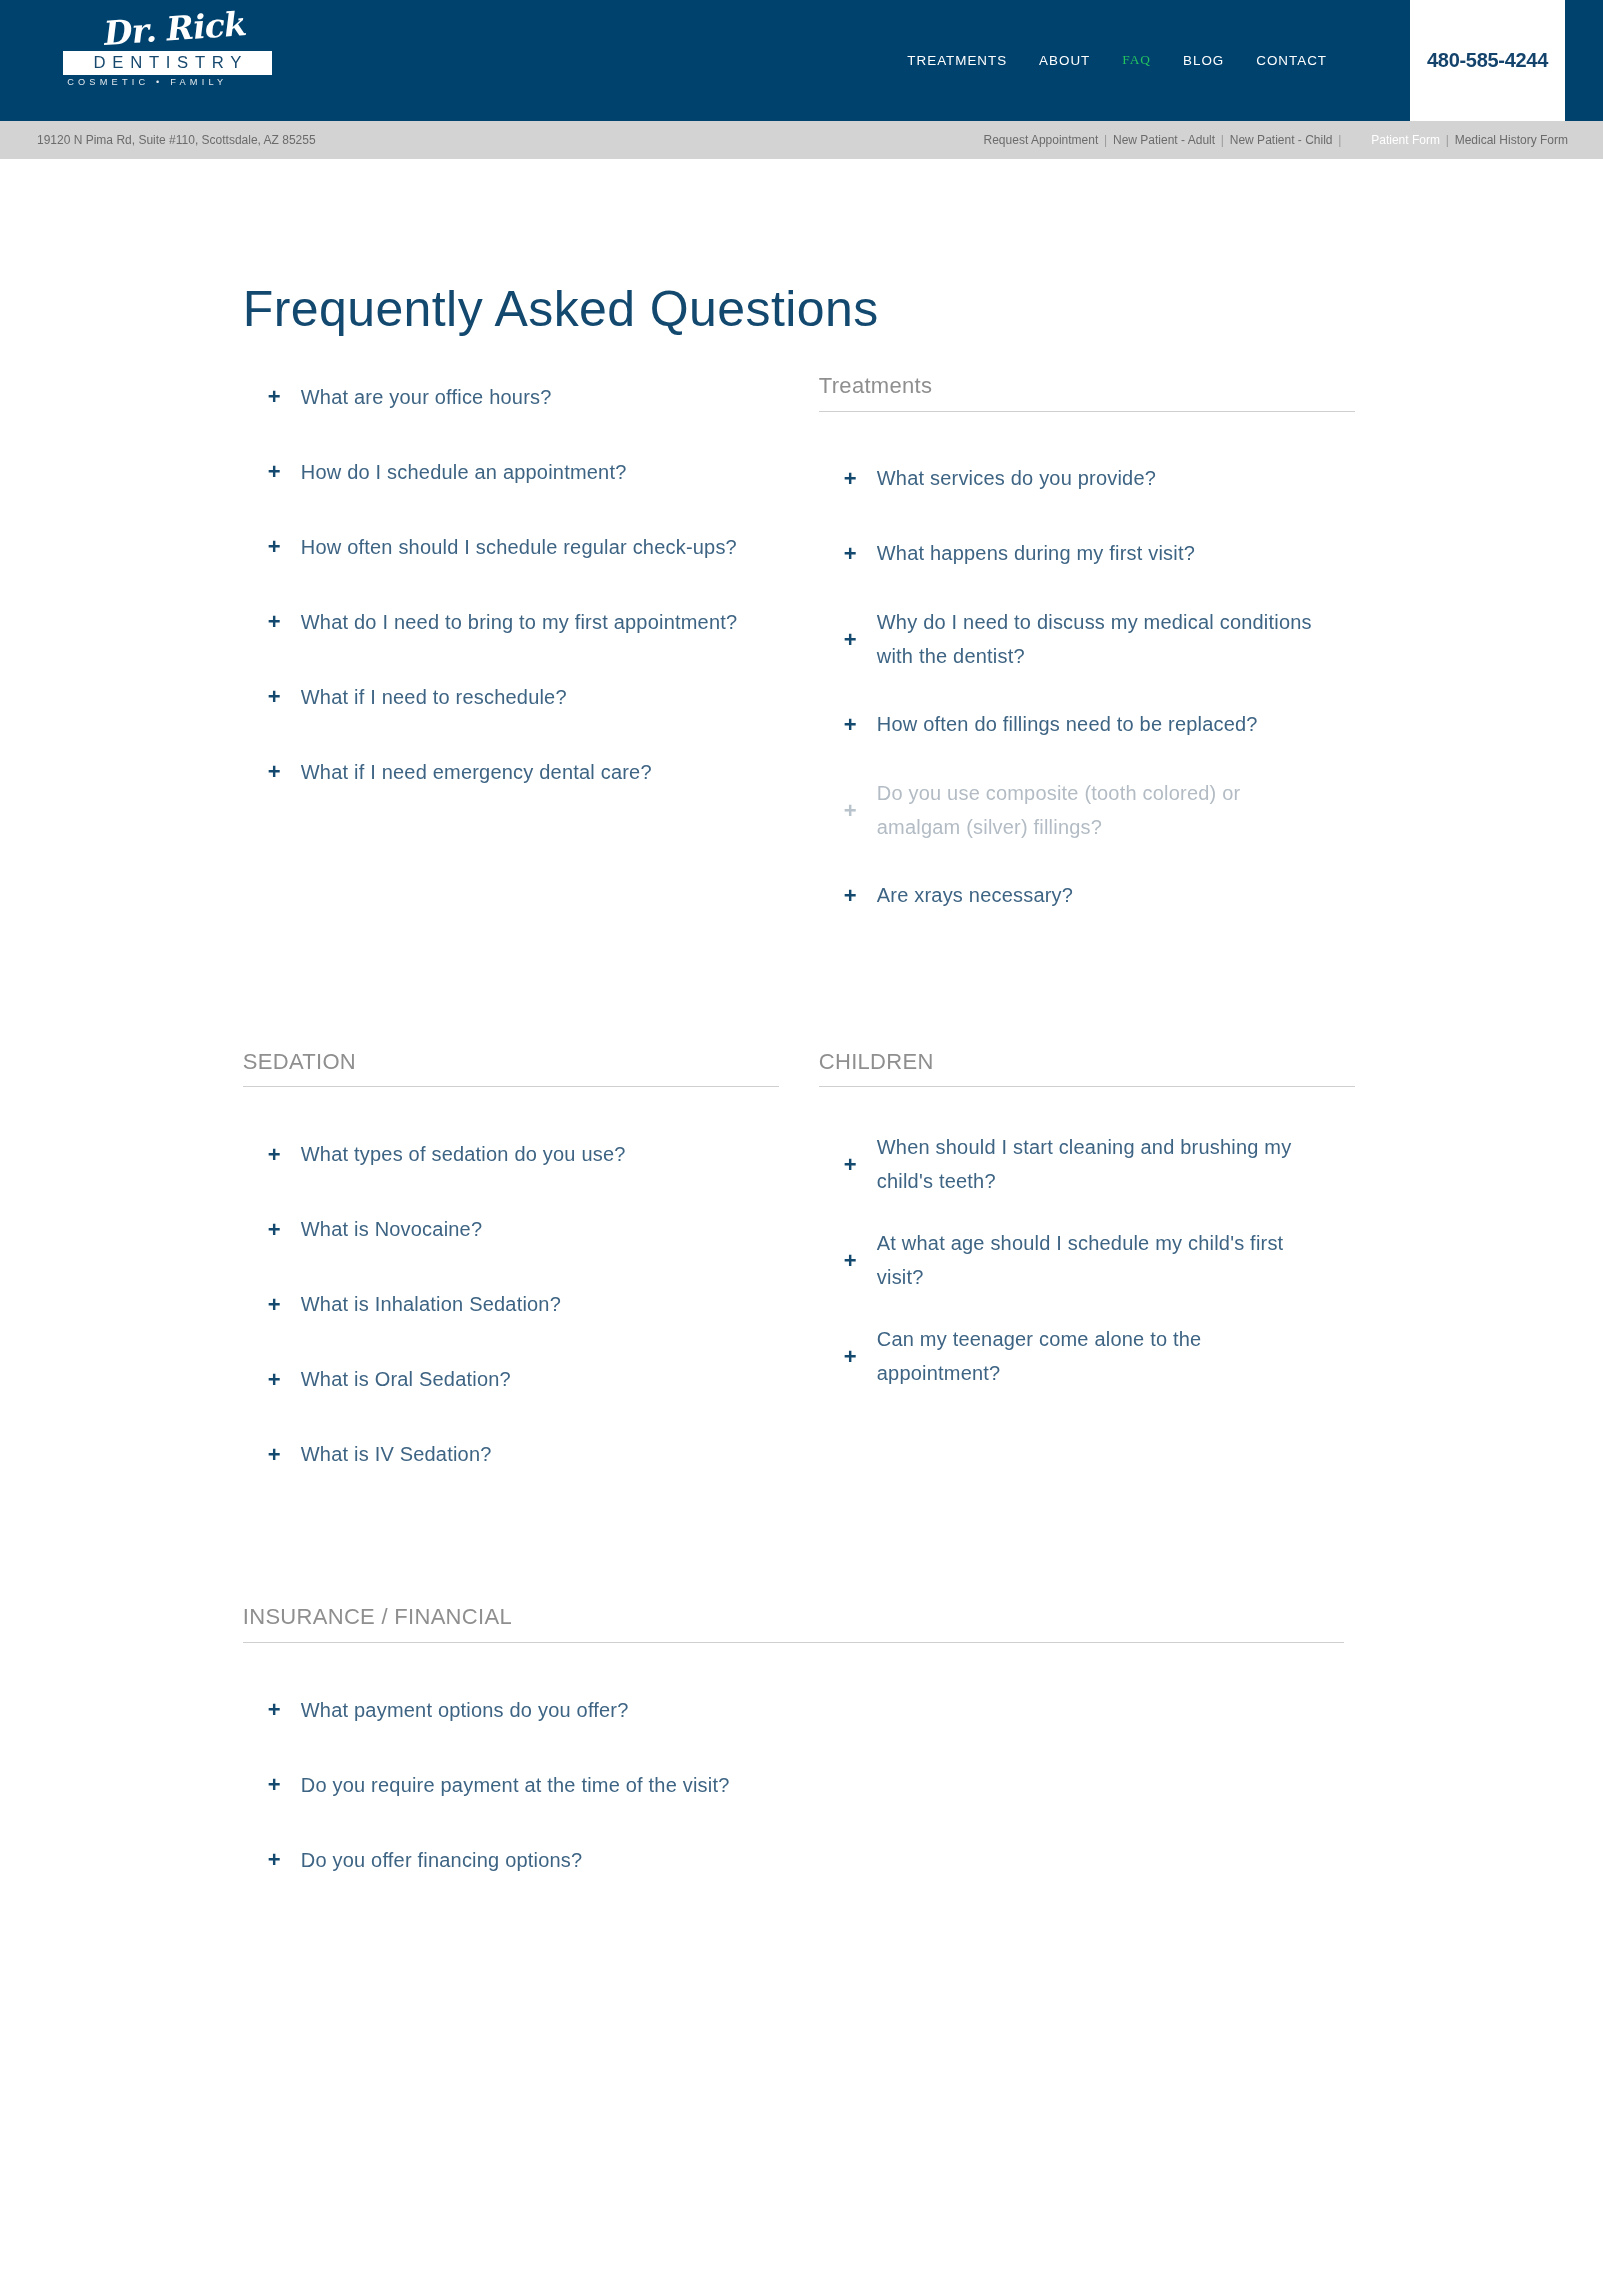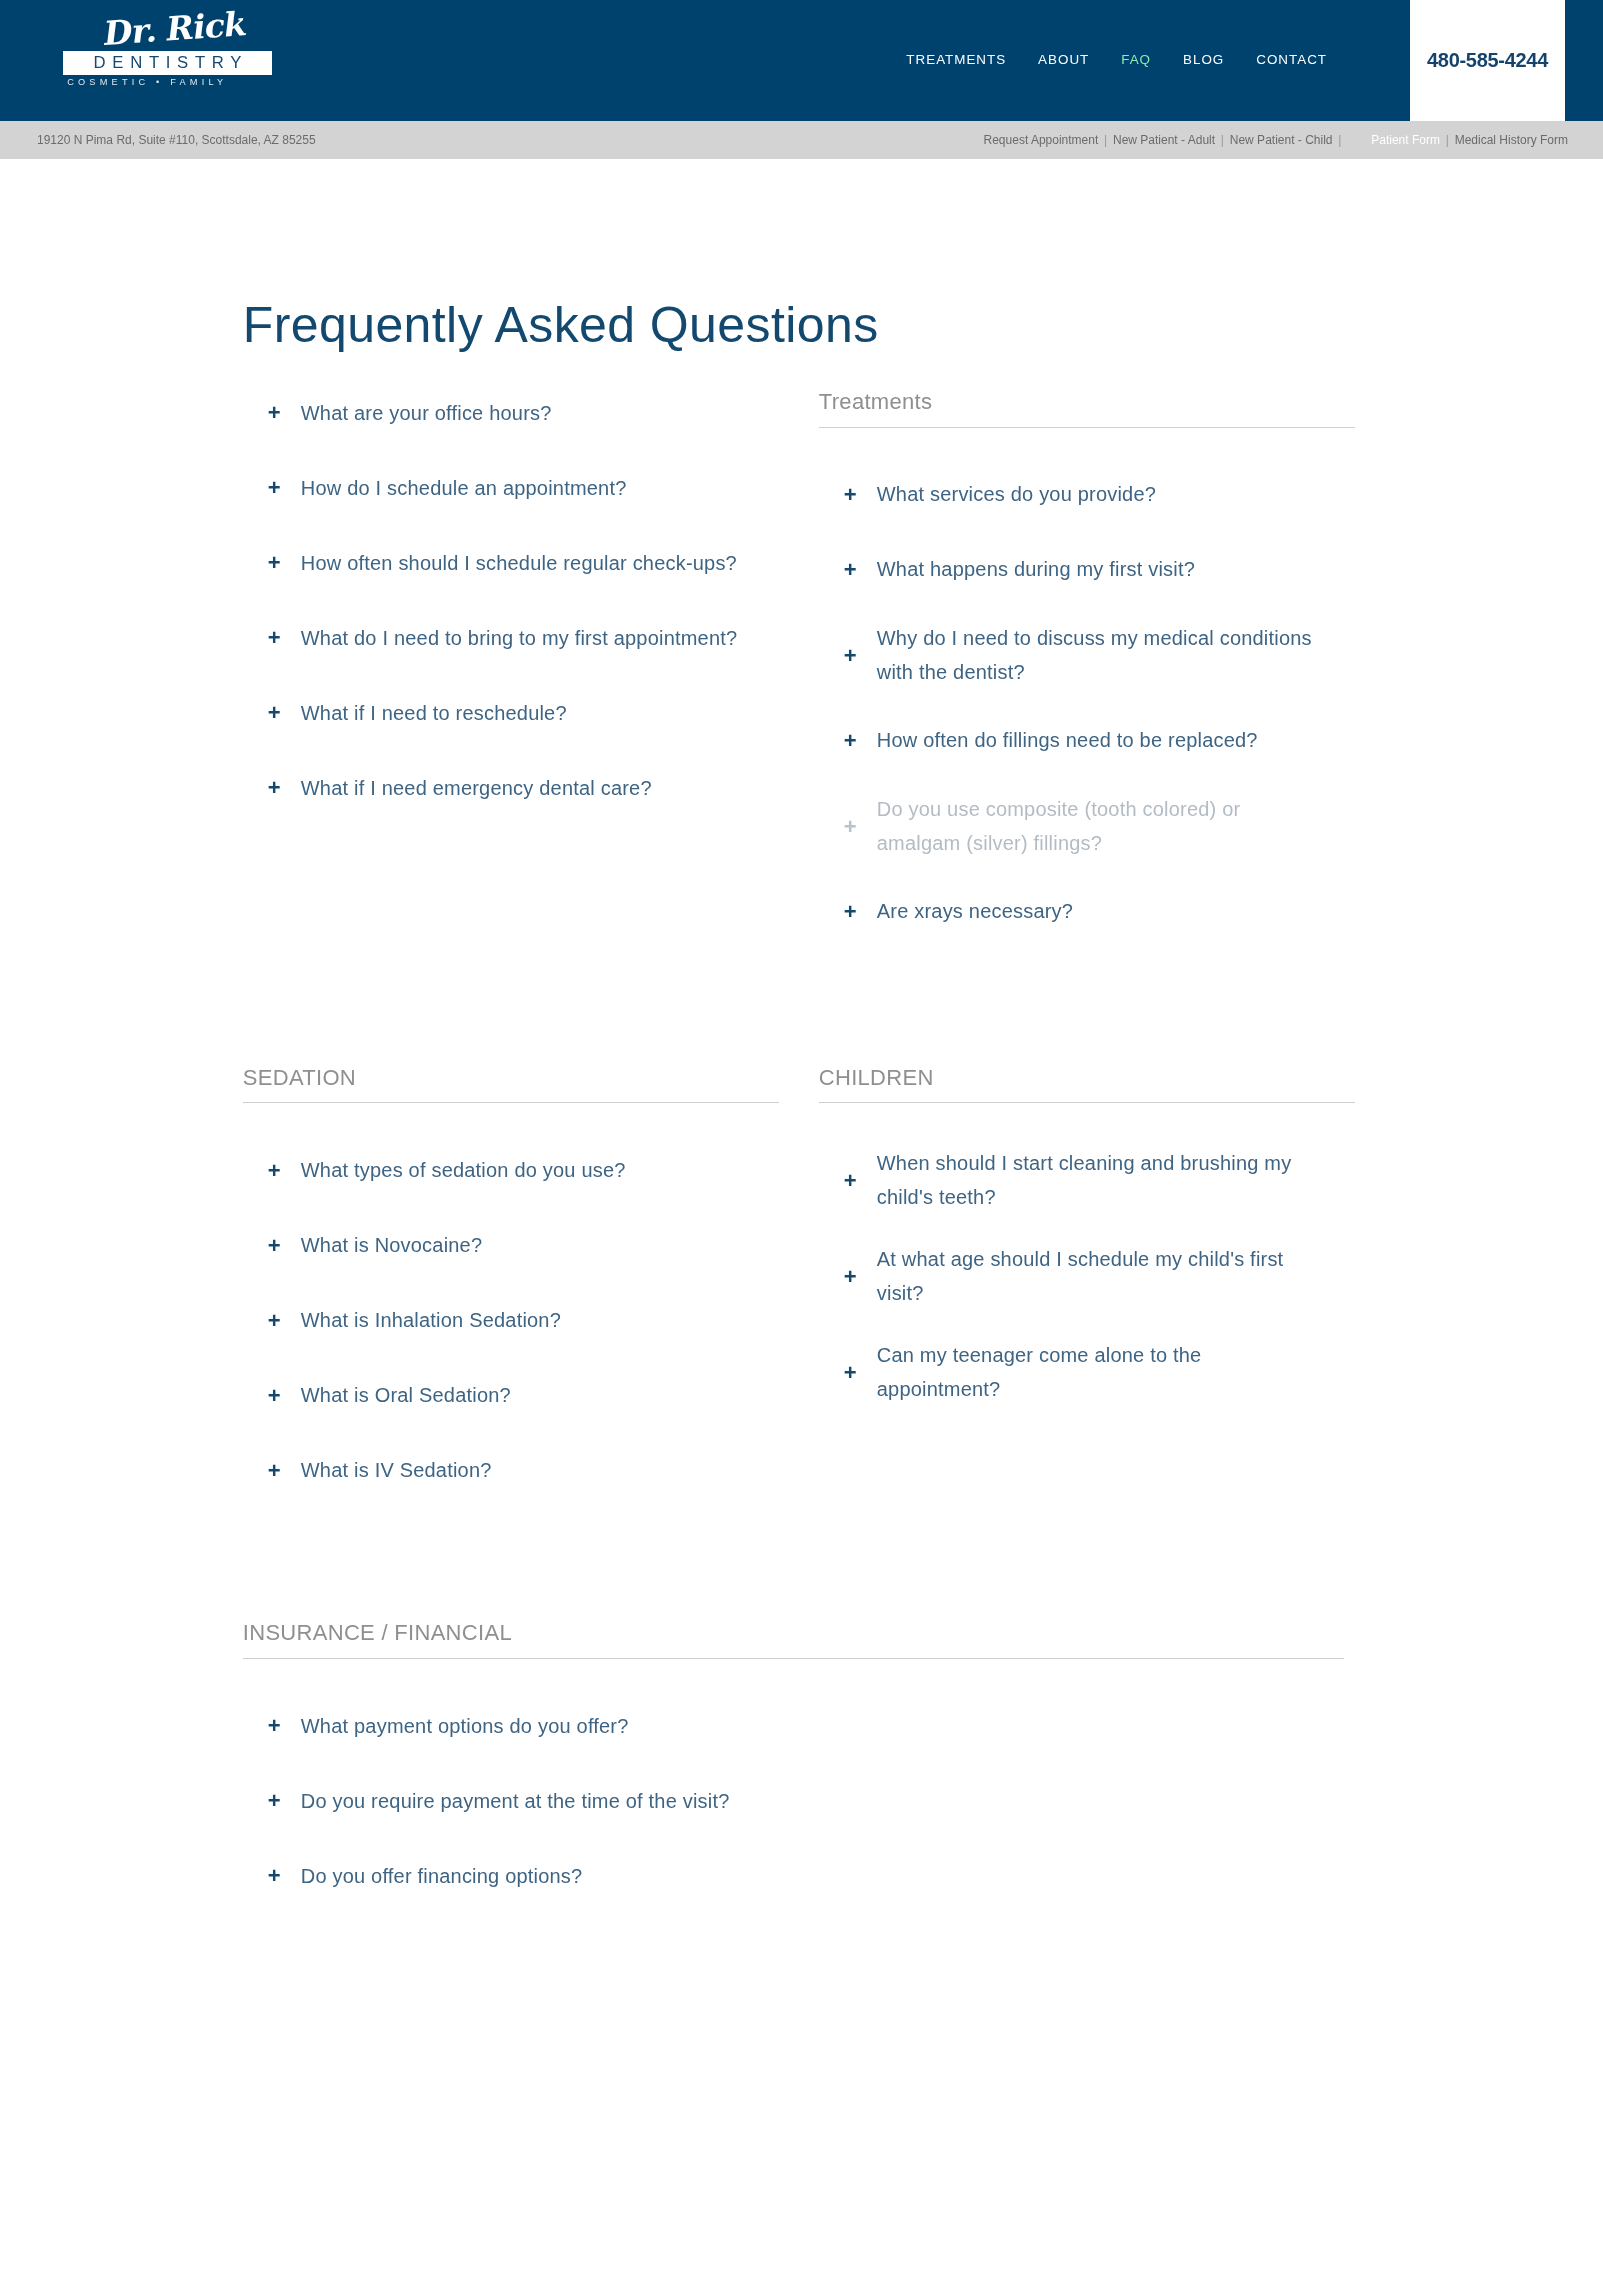--- a/index.html
+++ b/index.html
@@ -68,21 +68,21 @@
     align-items:center;
     gap:32px;
   }
   .nav a {
     color:#ffffff;
     font-size:13.4px;
     letter-spacing:1px;
     text-decoration:none;
     white-space:nowrap;
   }
-  .nav a.muted { color:#86efac; }
+  .nav a.muted { color:#22c55e;font-family:Liberation Serif, serif; }
 
   .phone-box {
     position:absolute;
     left:1410px;
     top:0;
     width:155px;
     height:121px;
     background:#ffffff;
     display:flex;
     align-items:center;
@@ -126,21 +126,21 @@
   }
   .subbar-links a.active { color:#ffffff;margin-left:24px; }
   .subbar-links .sep {
     color:#9a9a9a;
     padding:0 5.8px;
   }
 
   
   .main {
     width:1603px;
-    padding:16px 0 75px 0;
+    padding:0 0 75px 0;
   }
   .wrap {
     width:1119px;
     margin:0 auto;
     padding-left:0.8px;
   }
   .page-title {
     font-size:50px;
     font-weight:300;
     color:#14496f;

